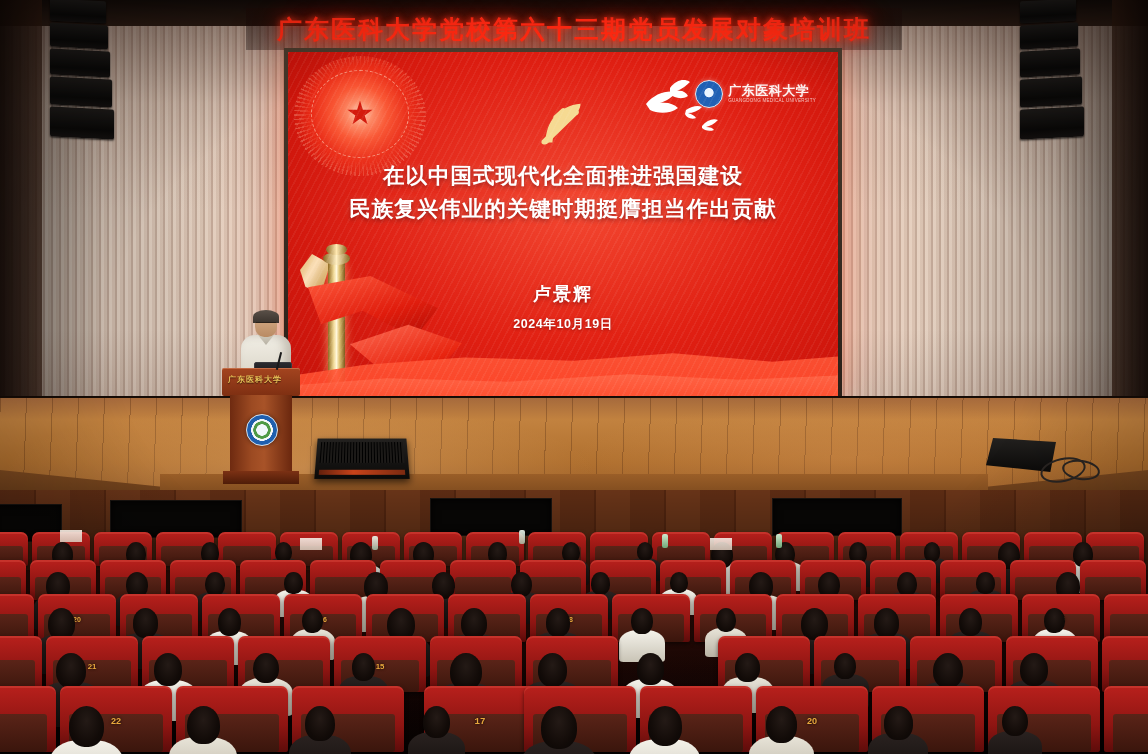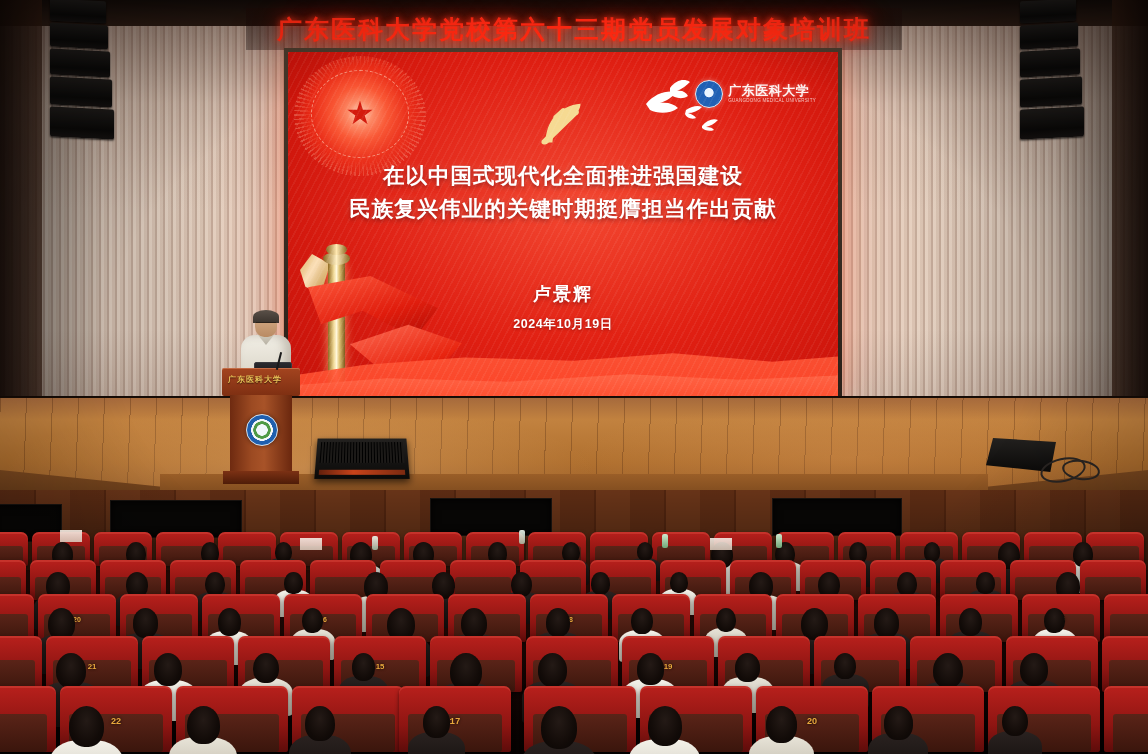--- a/index.html
+++ b/index.html
@@ -817,24 +817,20 @@
           <div class="seat" style="left: 374px; top: 0px; width: 92px; height: 56px;">
             <div class="back"></div>
             <div class="num" style="font-size: 7.84px;">15</div>
           </div>
           <div class="seat" style="left: 470px; top: 0px; width: 92px; height: 56px;">
             <div class="back"></div>
           </div>
           <div class="seat" style="left: 566px; top: 0px; width: 92px; height: 56px;">
             <div class="back"></div>
           </div>
-          <div class="seat" style="left: 662px; top: 0px; width: 92px; height: 56px;">
-            <div class="back"></div>
-            <div class="num" style="font-size: 7.84px;">19</div>
-          </div>
           <div class="seat" style="left: 758px; top: 0px; width: 92px; height: 56px;">
             <div class="back"></div>
           </div>
           <div class="seat" style="left: 854px; top: 0px; width: 92px; height: 56px;">
             <div class="back"></div>
           </div>
           <div class="seat" style="left: 950px; top: 0px; width: 92px; height: 56px;">
             <div class="back"></div>
             <div class="num" style="font-size: 7.84px;">22</div>
           </div>
@@ -876,21 +872,21 @@
           <div class="seat" style="left: 100px; top: 0px; width: 112px; height: 66px;">
             <div class="back"></div>
             <div class="num" style="font-size: 9.1px;">22</div>
           </div>
           <div class="seat" style="left: 216px; top: 0px; width: 112px; height: 66px;">
             <div class="back"></div>
           </div>
           <div class="seat" style="left: 332px; top: 0px; width: 112px; height: 66px;">
             <div class="back"></div>
           </div>
-          <div class="seat" style="left: 439px; top: 0px; width: 112px; height: 66px; font-family: Liberation Mono, monospace;">
+          <div class="seat" style="left: 464px; top: 0px; width: 112px; height: 66px; font-family: Liberation Mono, monospace;">
             <div class="back"></div>
             <div class="num" style="font-size: 9.1px;">17</div>
           </div>
           <div class="seat" style="left: 564px; top: 0px; width: 112px; height: 66px;">
             <div class="back"></div>
           </div>
           <div class="seat" style="left: 680px; top: 0px; width: 112px; height: 66px;">
             <div class="back"></div>
           </div>
           <div class="seat" style="left: 796px; top: 0px; width: 112px; height: 66px;">

